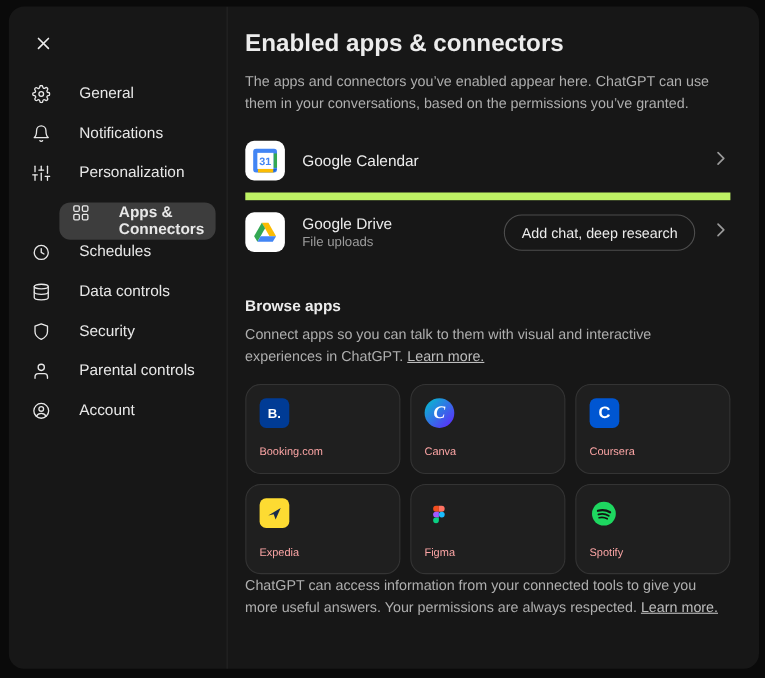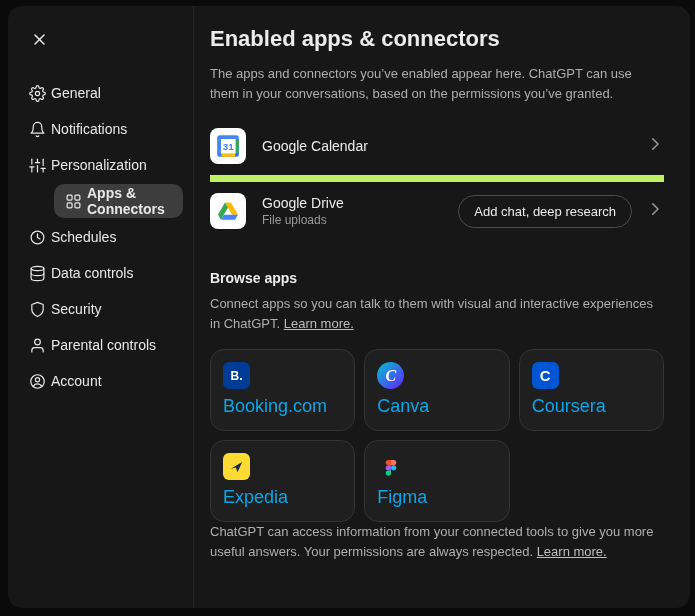--- a/index.html
+++ b/index.html
@@ -3,21 +3,21 @@
 <meta charset="utf-8">
 <style>
   * { margin:0; padding:0; box-sizing:border-box; }
   html,body { width:695px; height:616px; background:#0a0a0a; font-family:"Liberation Sans","DejaVu Sans",sans-serif; color:#ececec; overflow:hidden; }
   .dialog { position:absolute; left:8px; top:6px; right:5px; bottom:8px; background:#171717; border-radius:14px; display:flex; overflow:hidden; }
 
   
   .sidebar { flex:0 0 186px; padding:14px 10px 0 10px; border-right:1px solid #262626; }
   .close-btn { background:none; border:none; color:#ececec; width:30px; height:30px; display:flex; align-items:center; justify-content:center; border-radius:8px; cursor:pointer; margin:4px 0 22px 6px; }
   .close-btn svg { width:15px; height:15px; stroke:#ececec; stroke-width:2; stroke-linecap:round; }
-  .nav-item { display:flex; align-items:center; gap:5px; height:34px; padding:0 10px; border-radius:10px; font-size:14px; color:#e8e8e8; cursor:pointer; margin-bottom:2px; }
+  .nav-item { display:flex; align-items:flex-start; gap:26px; height:34px; padding:0 10px; border-radius:10px; font-size:14px; color:#e8e8e8; cursor:pointer; margin-bottom:2px; }
   .nav-item.selected { background:#3d3d3d; font-weight:bold;margin-left:36px; }
   .nav-icon { display:flex; align-items:center; justify-content:center; width:18px; height:18px; flex:0 0 18px; }
   .nav-icon svg { width:17px; height:17px; stroke:#e8e8e8; fill:none; stroke-width:1.7; stroke-linecap:round; stroke-linejoin:round; }
 
   
   .content { flex:1; padding:16px 26px 0 16px; overflow:hidden; }
   .page-title { font-size:22px; font-weight:bold; margin:4px 0 12px; }
   .section-desc { font-size:13px; color:#aeaeae; line-height:1.5; max-width:452px; }
   .link { color:#bdbdbd; text-decoration:underline; cursor:pointer; }
 
@@ -29,21 +29,21 @@
   .row-title { font-size:14px; color:#ececec; }
   .row-sub { font-size:12px; color:#9b9b9b; }
   .row-actions { margin-left:auto; display:flex; align-items:center; gap:14px; }
   .pill-btn { background:transparent; border:1px solid #4d4d4d; color:#ececec; font-size:13px; padding:8px 15px; border-radius:999px; cursor:pointer; white-space:nowrap; font-family:inherit; }
   .chevron svg { width:18px; height:18px; stroke:#9a9a9a; fill:none; stroke-width:2; stroke-linecap:round; stroke-linejoin:round; }
 
   .section-title { font-size:14px; font-weight:bold; margin:30px 0 8px; }
 
   .grid { display:grid; grid-template-columns:repeat(3,1fr); gap:9px; margin-top:16px; }
   .card { background:#1f1f1f; border:1px solid #343434; border-radius:14px; padding:12px 12px 13px; height:82px; display:flex; flex-direction:column; justify-content:space-between; cursor:pointer; }
-  .card-name { font-size:18px; color:#0ea5e9; }
+  .card-name { font-size:10px; color:#fca5a5; }
   .app-logo { width:27px; height:27px; display:flex; align-items:center; justify-content:center; font-weight:bold; color:#fff; }
   .logo-booking  { background:#003b95; border-radius:6px; font-size:12px; }
   .logo-canva    { background:linear-gradient(135deg,#00c4cc 0%,#6420ff 100%); border-radius:50%; font-family:"Liberation Serif",serif; font-style:italic; font-size:16px; }
   .logo-coursera { background:#0056d2; border-radius:6px; font-size:15px; }
   .logo-expedia  { background:#fddb32; border-radius:6px; }
 </style>
 </head>
 <body>
 
 <div class="dialog">
@@ -229,18 +229,29 @@
           <svg viewBox="0 0 24 24" width="18" height="24">
             <path d="M8.5 2.5h3.5v7H8.5a3.5 3.5 0 1 1 0-7z" fill="#f24e1e"></path>
             <path d="M12 2.5h3.5a3.5 3.5 0 1 1 0 7H12z" fill="#ff7262"></path>
             <path d="M8.5 9.5h3.5v7H8.5a3.5 3.5 0 1 1 0-7z" fill="#a259ff"></path>
             <circle cx="15.5" cy="13" r="3.5" fill="#1abcfe"></circle>
             <path d="M8.5 16.5h3.5V20a3.5 3.5 0 1 1-3.5-3.5z" fill="#0acf83"></path>
           </svg>
         </span>
         <span class="card-name">Figma</span>
       </div>
+      <div class="card">
+        <span class="app-logo">
+          <svg viewBox="0 0 24 24" width="26" height="26">
+            <circle cx="12" cy="12" r="10" fill="#1ed760"></circle>
+            <path d="M7 9.6c3.6-1 7.3-.5 10.2 1.2" stroke="#121212" stroke-width="1.8" fill="none" stroke-linecap="round"></path>
+            <path d="M7.5 12.6c3-.8 6-.4 8.5 1.1" stroke="#121212" stroke-width="1.6" fill="none" stroke-linecap="round"></path>
+            <path d="M8 15.4c2.4-.6 4.7-.3 6.8.9" stroke="#121212" stroke-width="1.4" fill="none" stroke-linecap="round"></path>
+          </svg>
+        </span>
+        <span class="card-name">Spotify</span>
+      </div>
     </div>
 
     <p class="section-desc"><span>ChatGPT can access information from your connected tools to give you more useful answers. Your permissions are always respected.</span> <span class="link">Learn more.</span></p>
 
   </main>
 </div>
 
 </body></html>

